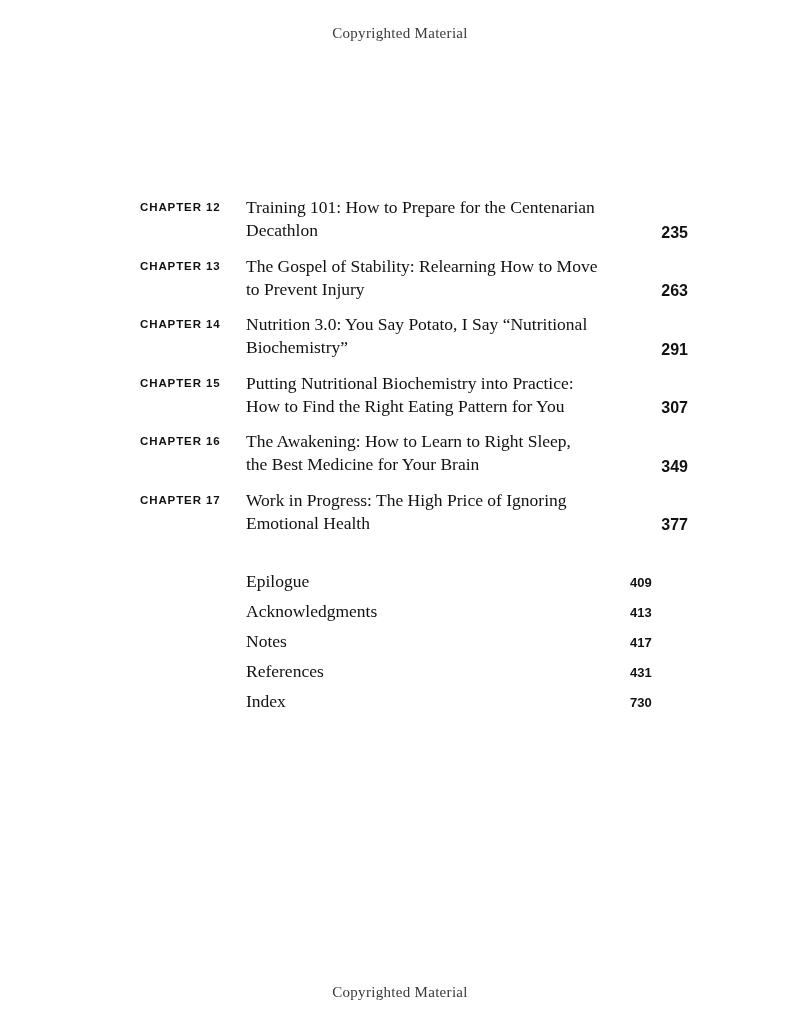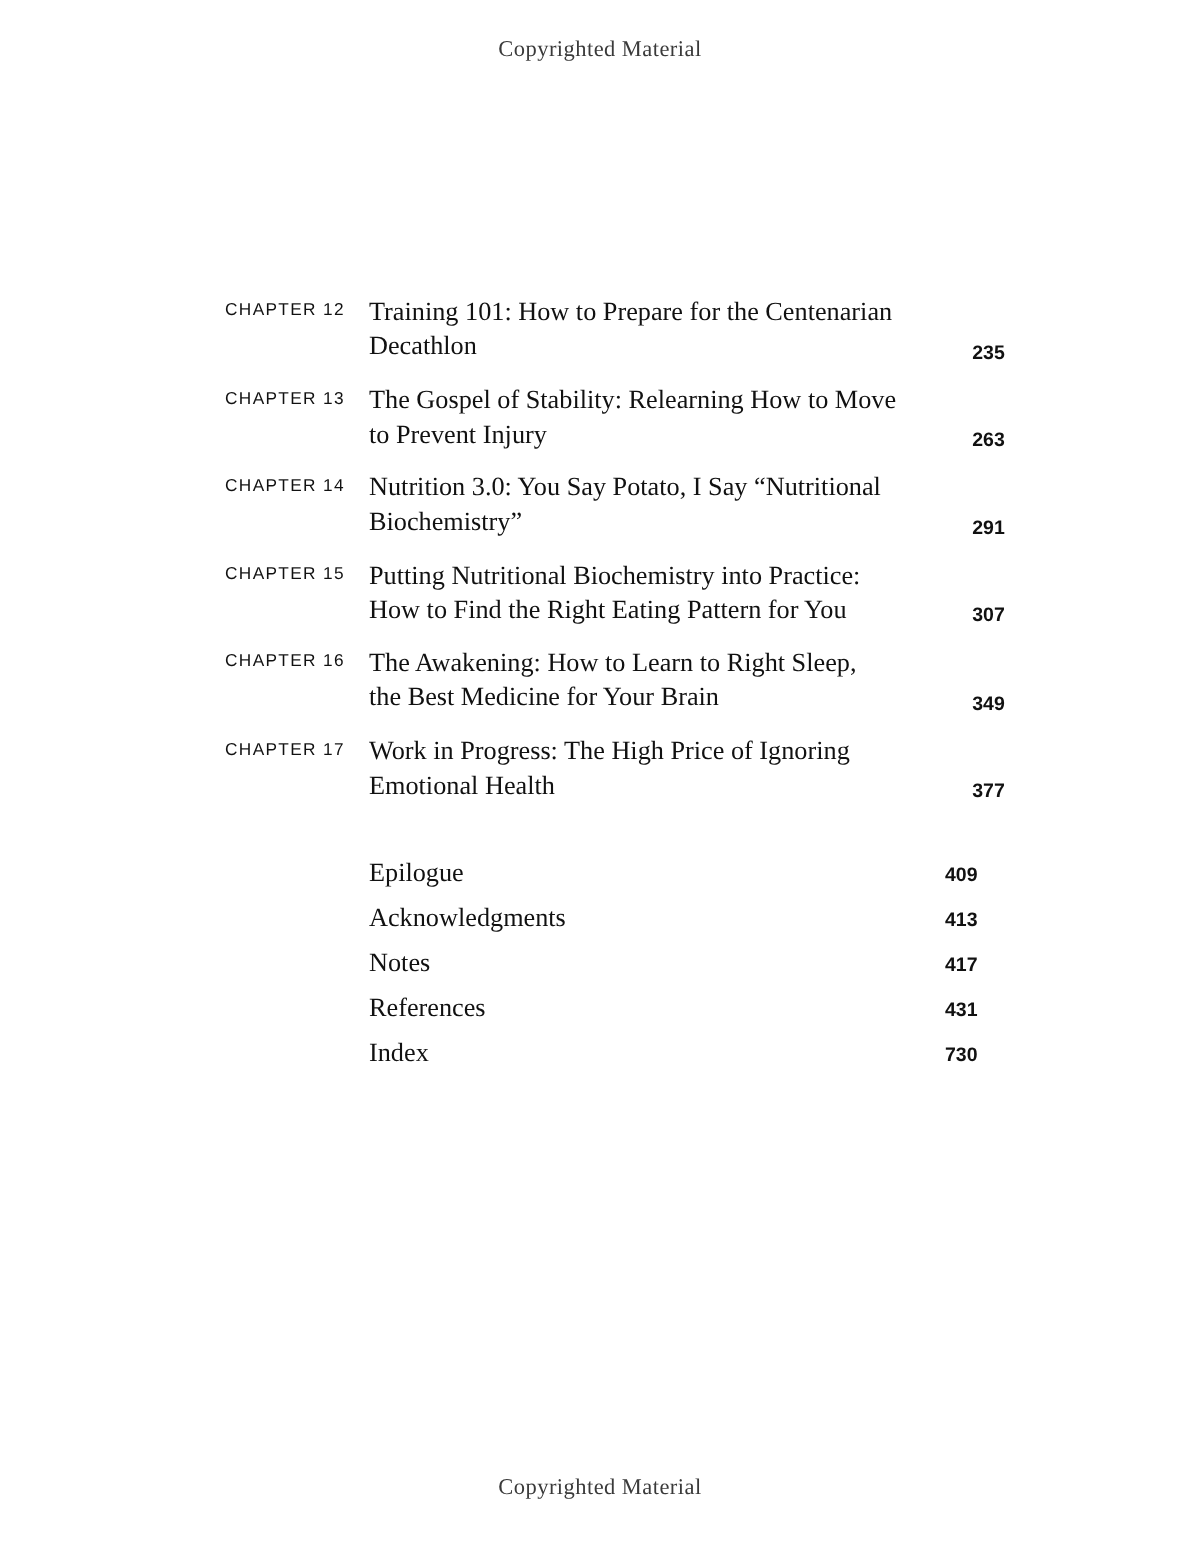--- a/index.html
+++ b/index.html
@@ -50,44 +50,44 @@
     width: 548px;
   }
   .toc-row {
     display: flex;
     align-items: flex-start;
     margin-bottom: 12px;
   }
   .chapter-label {
     width: 100px;
     flex: 0 0 100px;
-    text-align: center;
+    text-align: left;
     font-family: "Liberation Sans", sans-serif;
     font-size: 11.5px;
-    font-weight: normal;
+    font-weight: bold;
     letter-spacing: 0.9px;
     color: #111111;
     padding-top: 5px;
   }
   .entry-title {
     flex: 1 1 auto;
     padding-left: 6px;
     font-family: "Liberation Serif", serif;
     font-size: 17.5px;
     line-height: 1.33;
     color: #111111;
   }
   .entry-title .line2 {
     display: block;
   }
   .entry-page {
     flex: 0 0 58px;
-    text-align: center;
+    text-align: right;
     font-family: "Liberation Sans", sans-serif;
-    font-size: 13px;
+    font-size: 16px;
     font-weight: bold;
     color: #111111;
     align-self: flex-end;
     padding-bottom: 1px;
   }
   .back-matter {
     margin-top: 36px;
   }
   .bm-row {
     display: flex;

